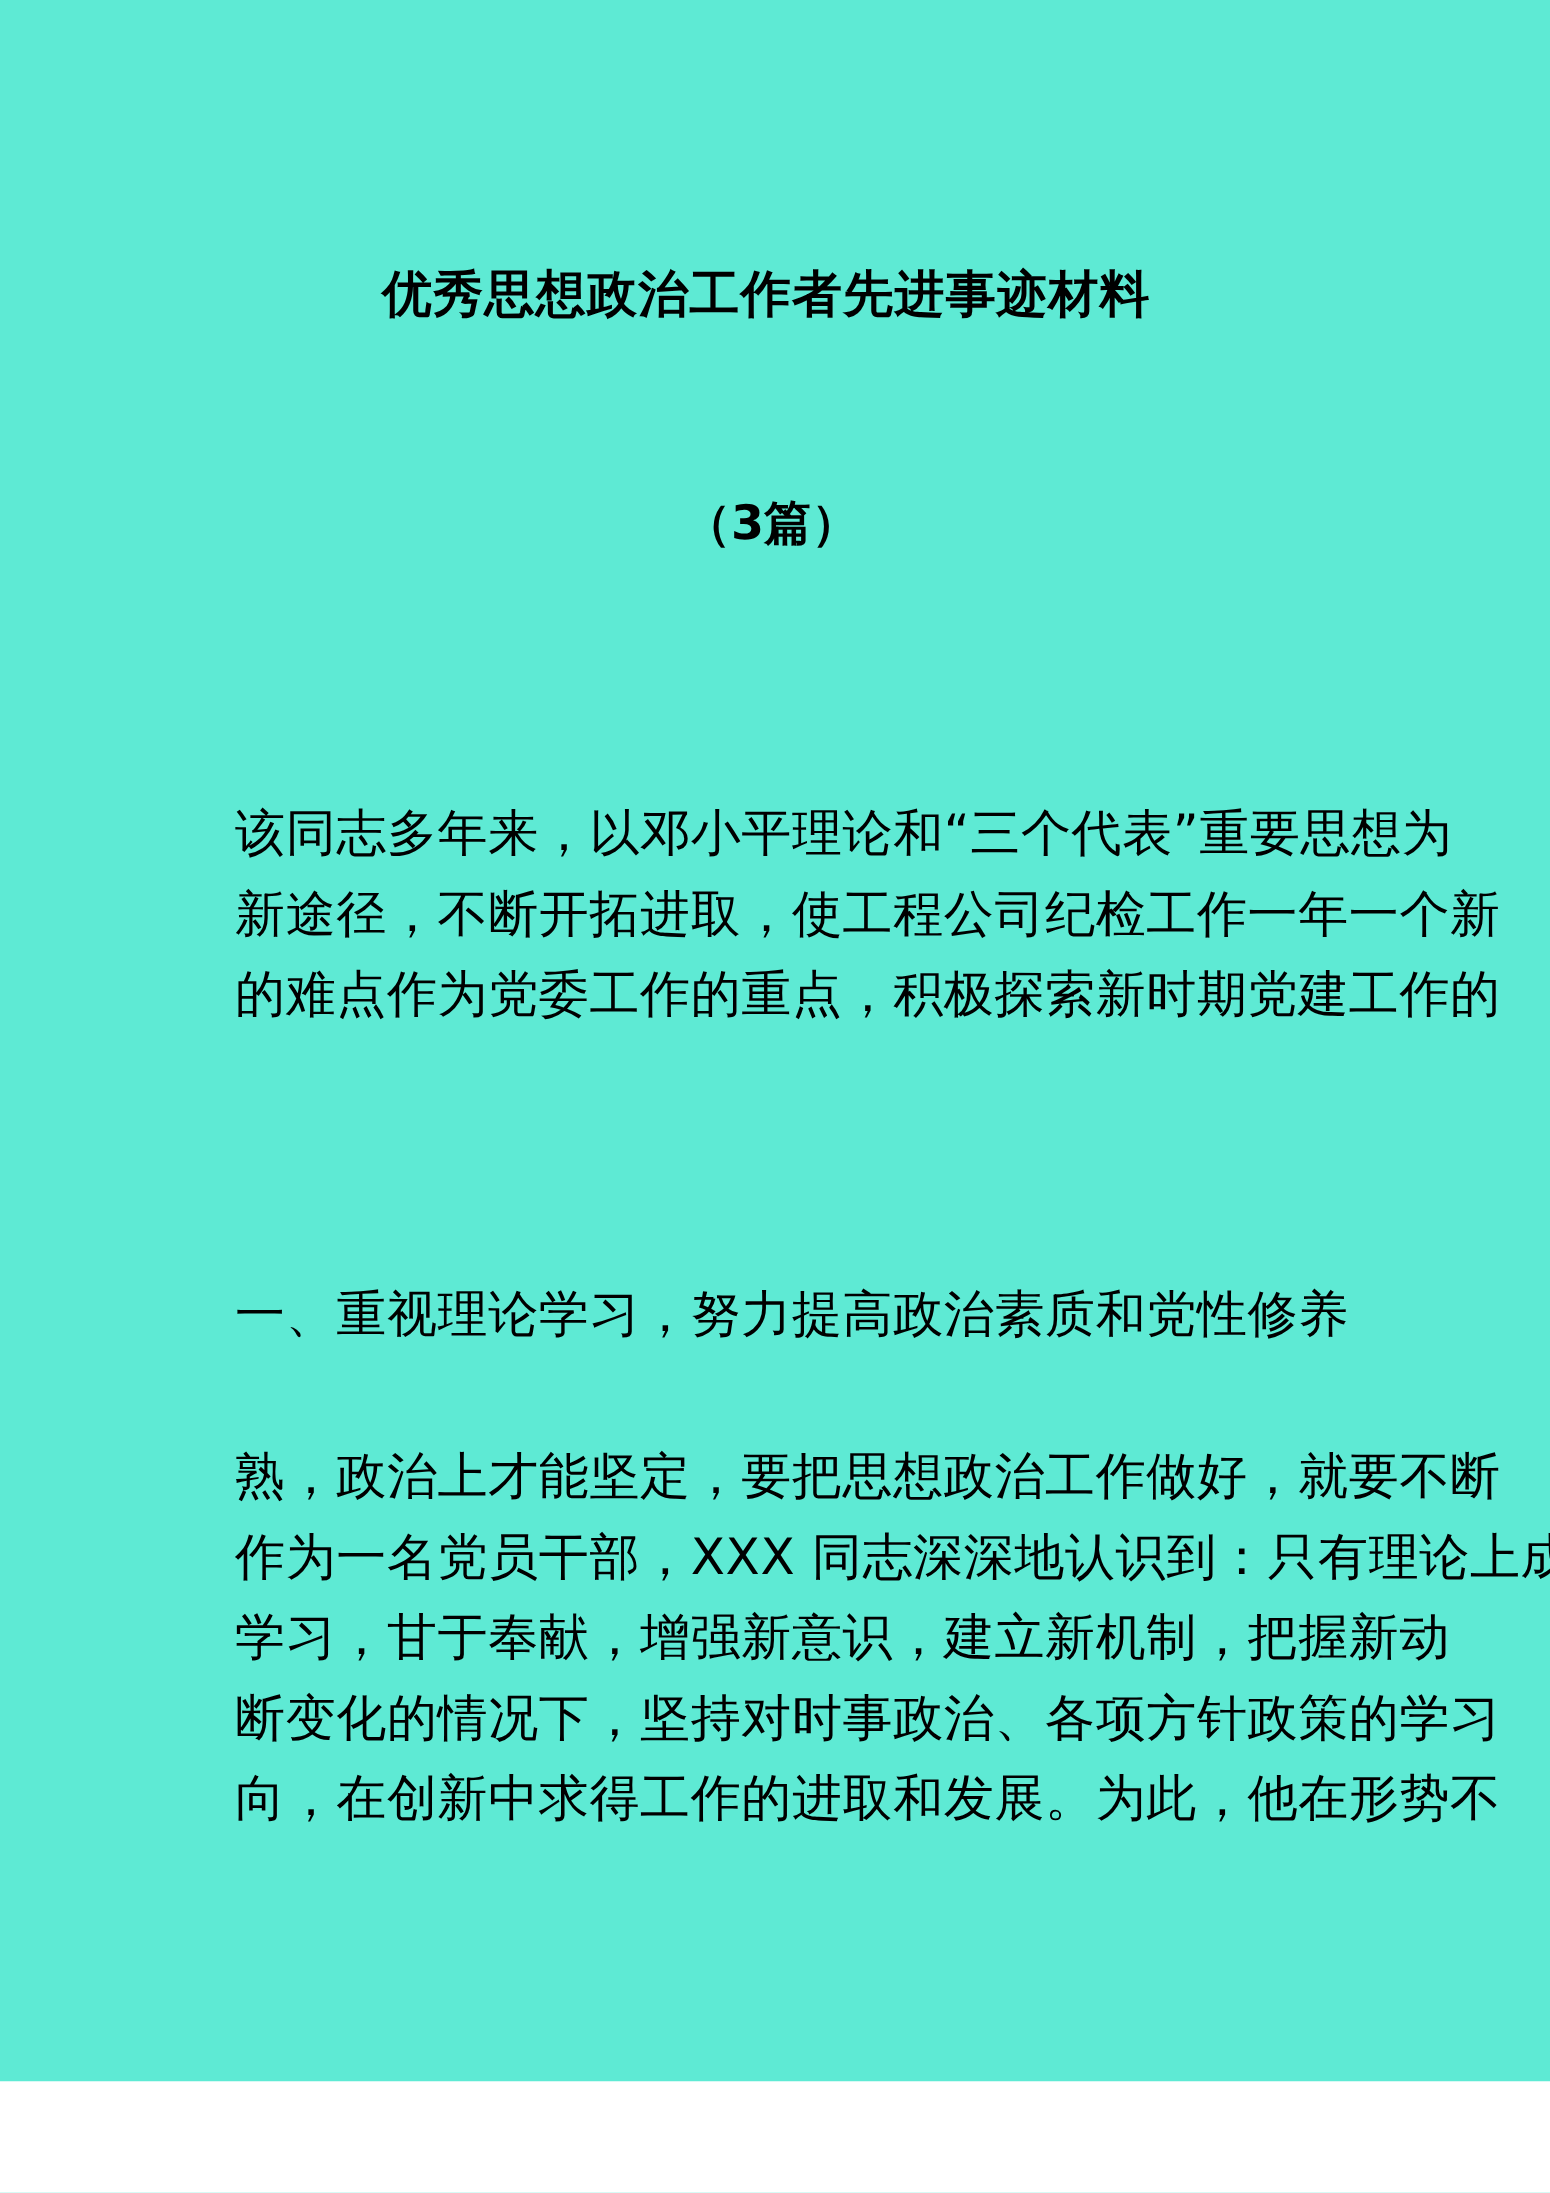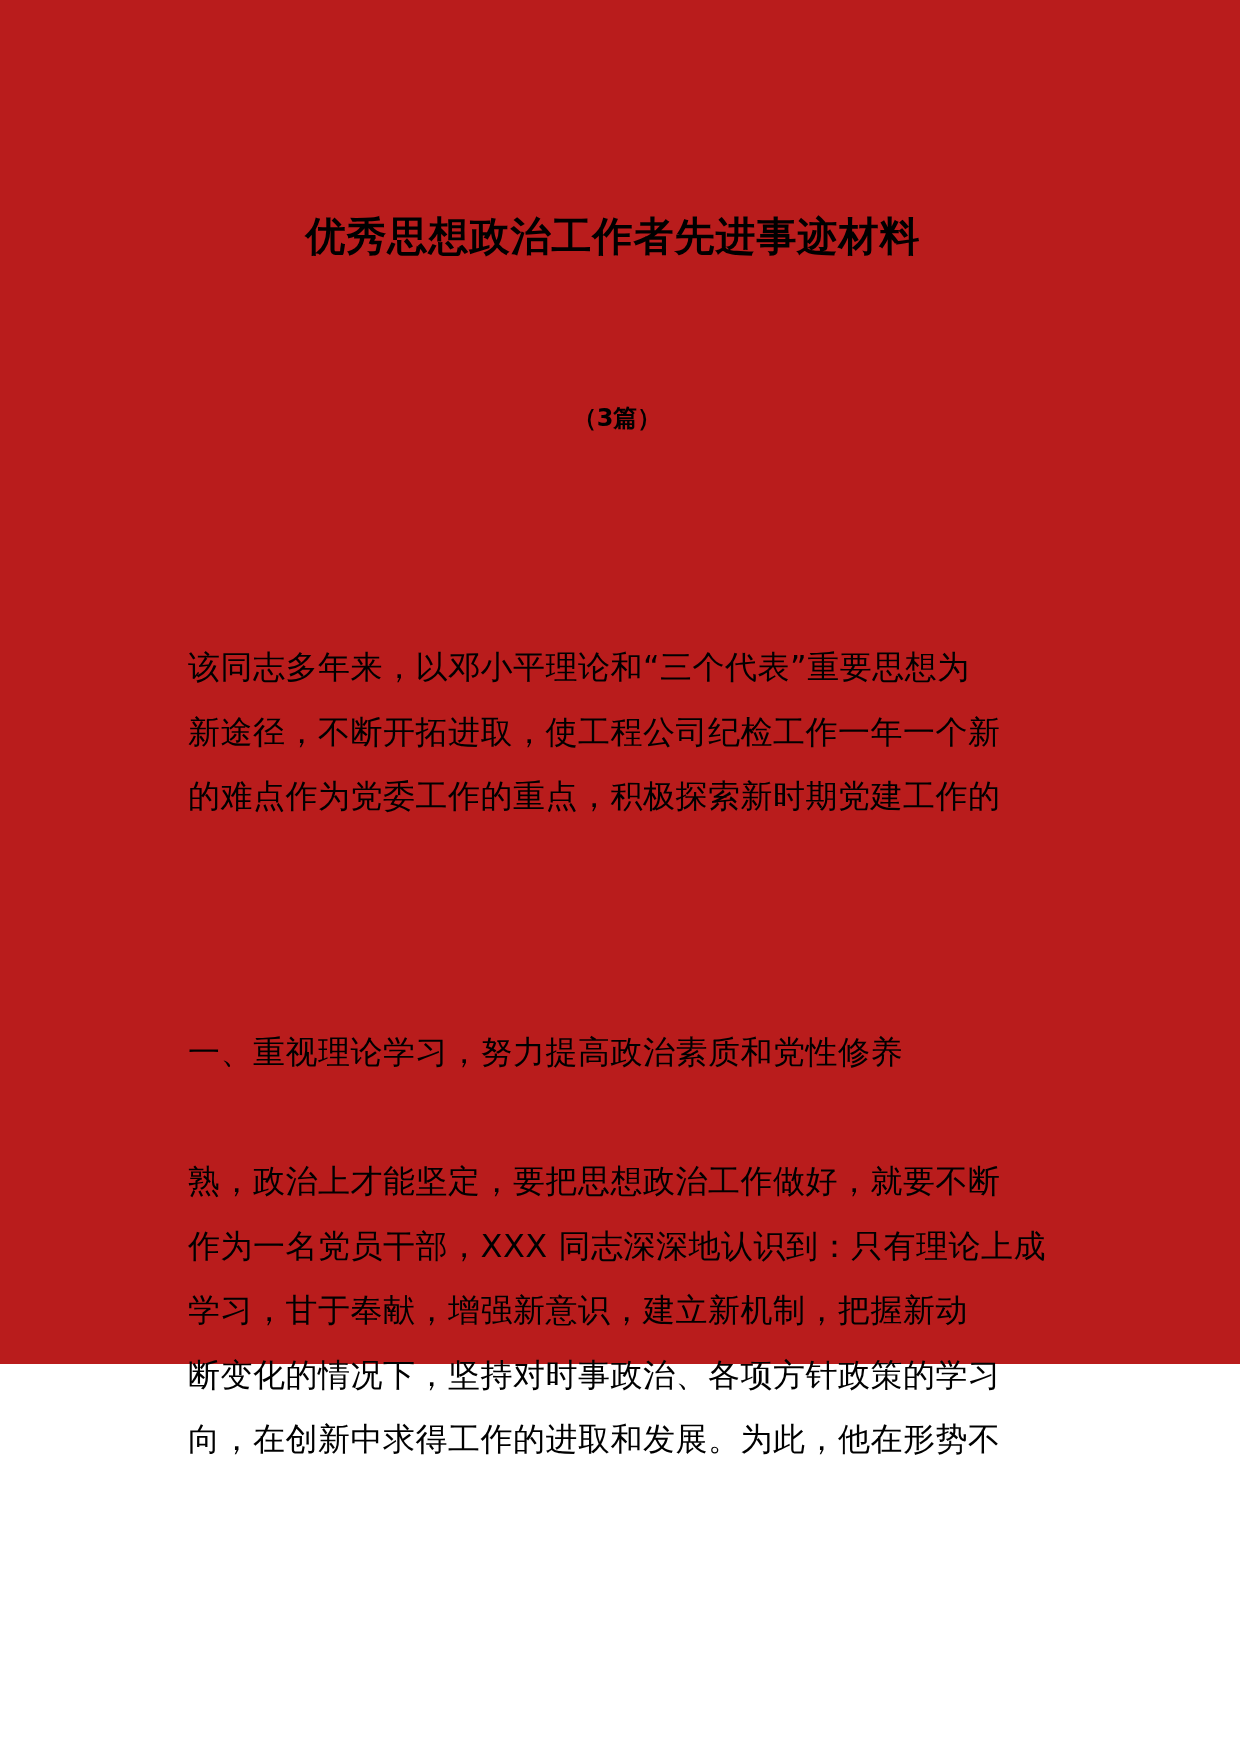--- a/index.html
+++ b/index.html
@@ -12,22 +12,22 @@
       height: 1754px;
       position: relative;
       overflow: hidden;
       font-family: "DejaVu Sans", "Liberation Sans", sans-serif;
       color: #000000;
     }
     .page {
       position: absolute;
       left: 0; top: 0;
       width: 1240px;
-      height: 1364px;
-      background: #b91c1c;
+      height: 1665px;
+      background: #5eead4;
     }
     .title {
       position: absolute;
       left: 0;
       width: 1240px;
       top: 208px;
       text-align: center;
       font-size: 40px;
       font-weight: bold;
       letter-spacing: 1px;
@@ -35,32 +35,32 @@
       margin: 0;
       padding-right: 14px;
       box-sizing: border-box;
     }
     .subtitle {
       position: absolute;
       left: 0;
       width: 1240px;
       top: 390px;
       text-align: center;
-      font-size: 24px;
+      font-size: 38px;
       font-weight: bold;
       line-height: 56px;
       margin: 0;
       padding-right: 6px;
       box-sizing: border-box;
     }
     .body-text {
       position: absolute;
       left: 188px;
       width: 870px;
-      font-size: 32px;
+      font-size: 40px;
       line-height: 64.5px;
       margin: 0;
       text-align: justify;
       letter-spacing: 0.5px;
     }
     .line {
       display: block;
       white-space: nowrap;
     }
     .p1 { top: 635px; }

